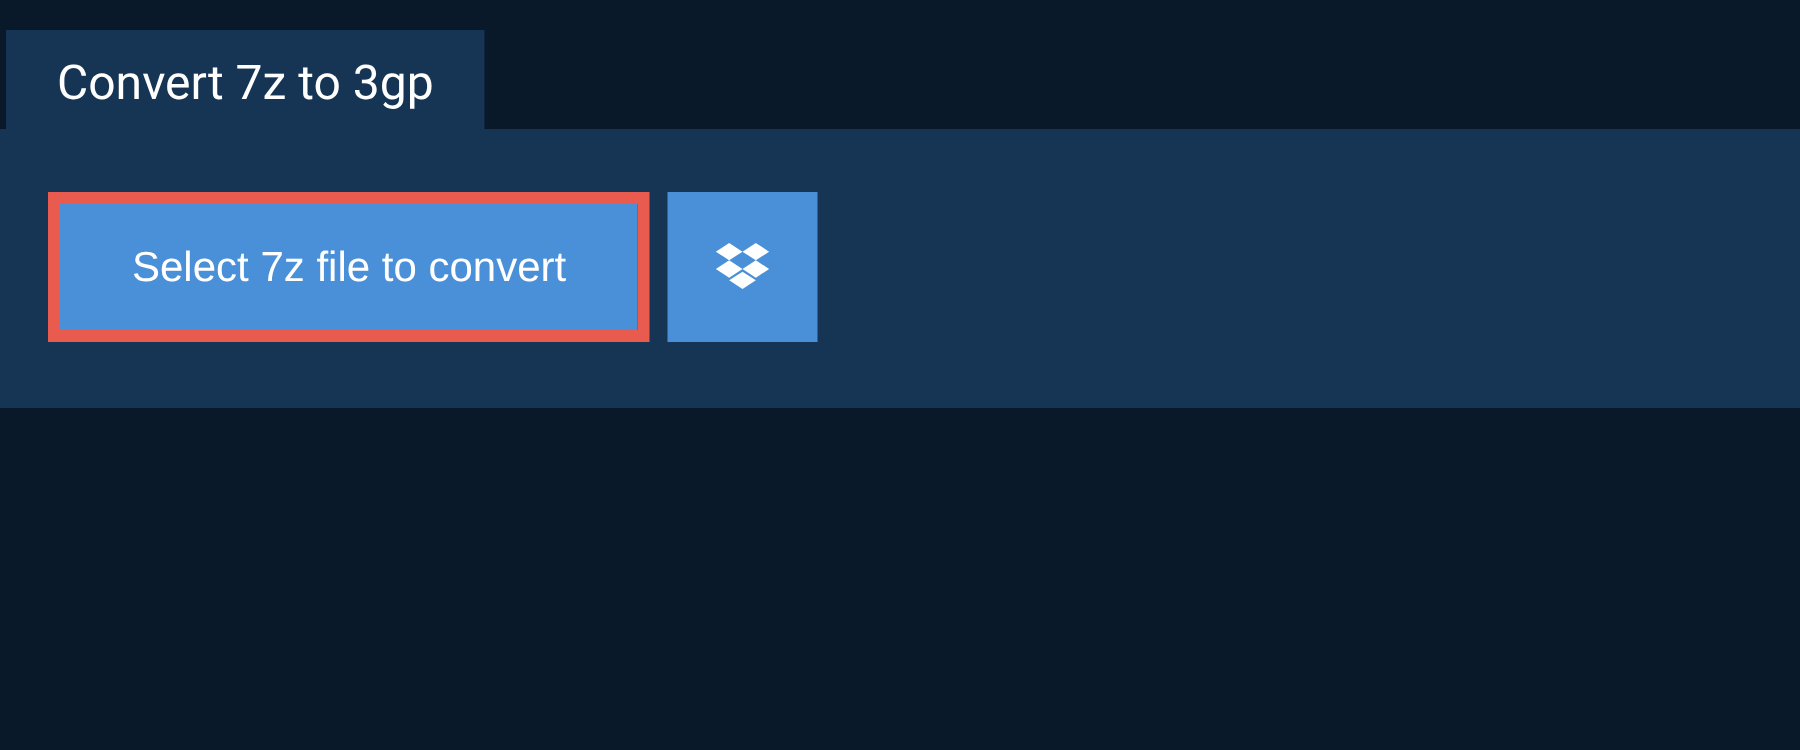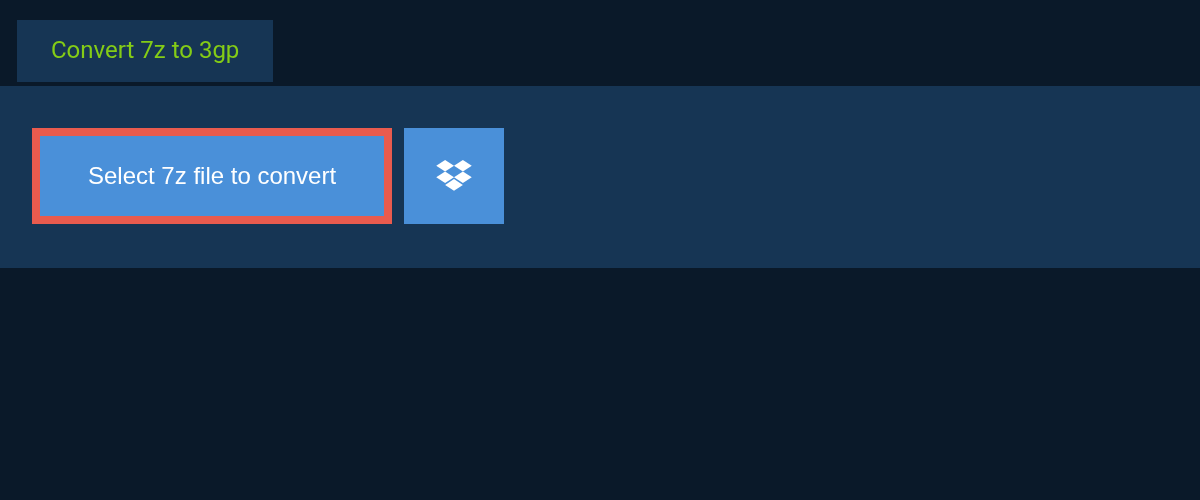--- a/index.html
+++ b/index.html
@@ -16,41 +16,41 @@
     }
     .panel {
       background: #163554;
       margin-top: 86px;
       width: 100%;
       position: relative;
     }
     .tab {
       position: absolute;
       top: -66px;
-      left: 17px;
+      left: 4px;
       background: #163554;
       padding: 16px 34px 18px 34px;
-      color: #84cc16;
-      font-size: 24px;
+      color: #ffffff;
+      font-size: 32px;
       font-weight: 400;
     }
     .content {
       padding: 42px 32px 44px 32px;
       display: flex;
       gap: 12px;
       align-items: stretch;
     }
     .select-wrapper {
       border: 8px solid #e95b4e;
       display: inline-block;
     }
     .select-button {
       background: #4a90d9;
       color: #ffffff;
-      font-size: 24px;
+      font-size: 28px;
       font-weight: 400;
       padding: 26px 48px;
       border: none;
       cursor: pointer;
       display: block;
       white-space: nowrap;
     }
     .dropbox-button {
       background: #4a90d9;
       border: none;

